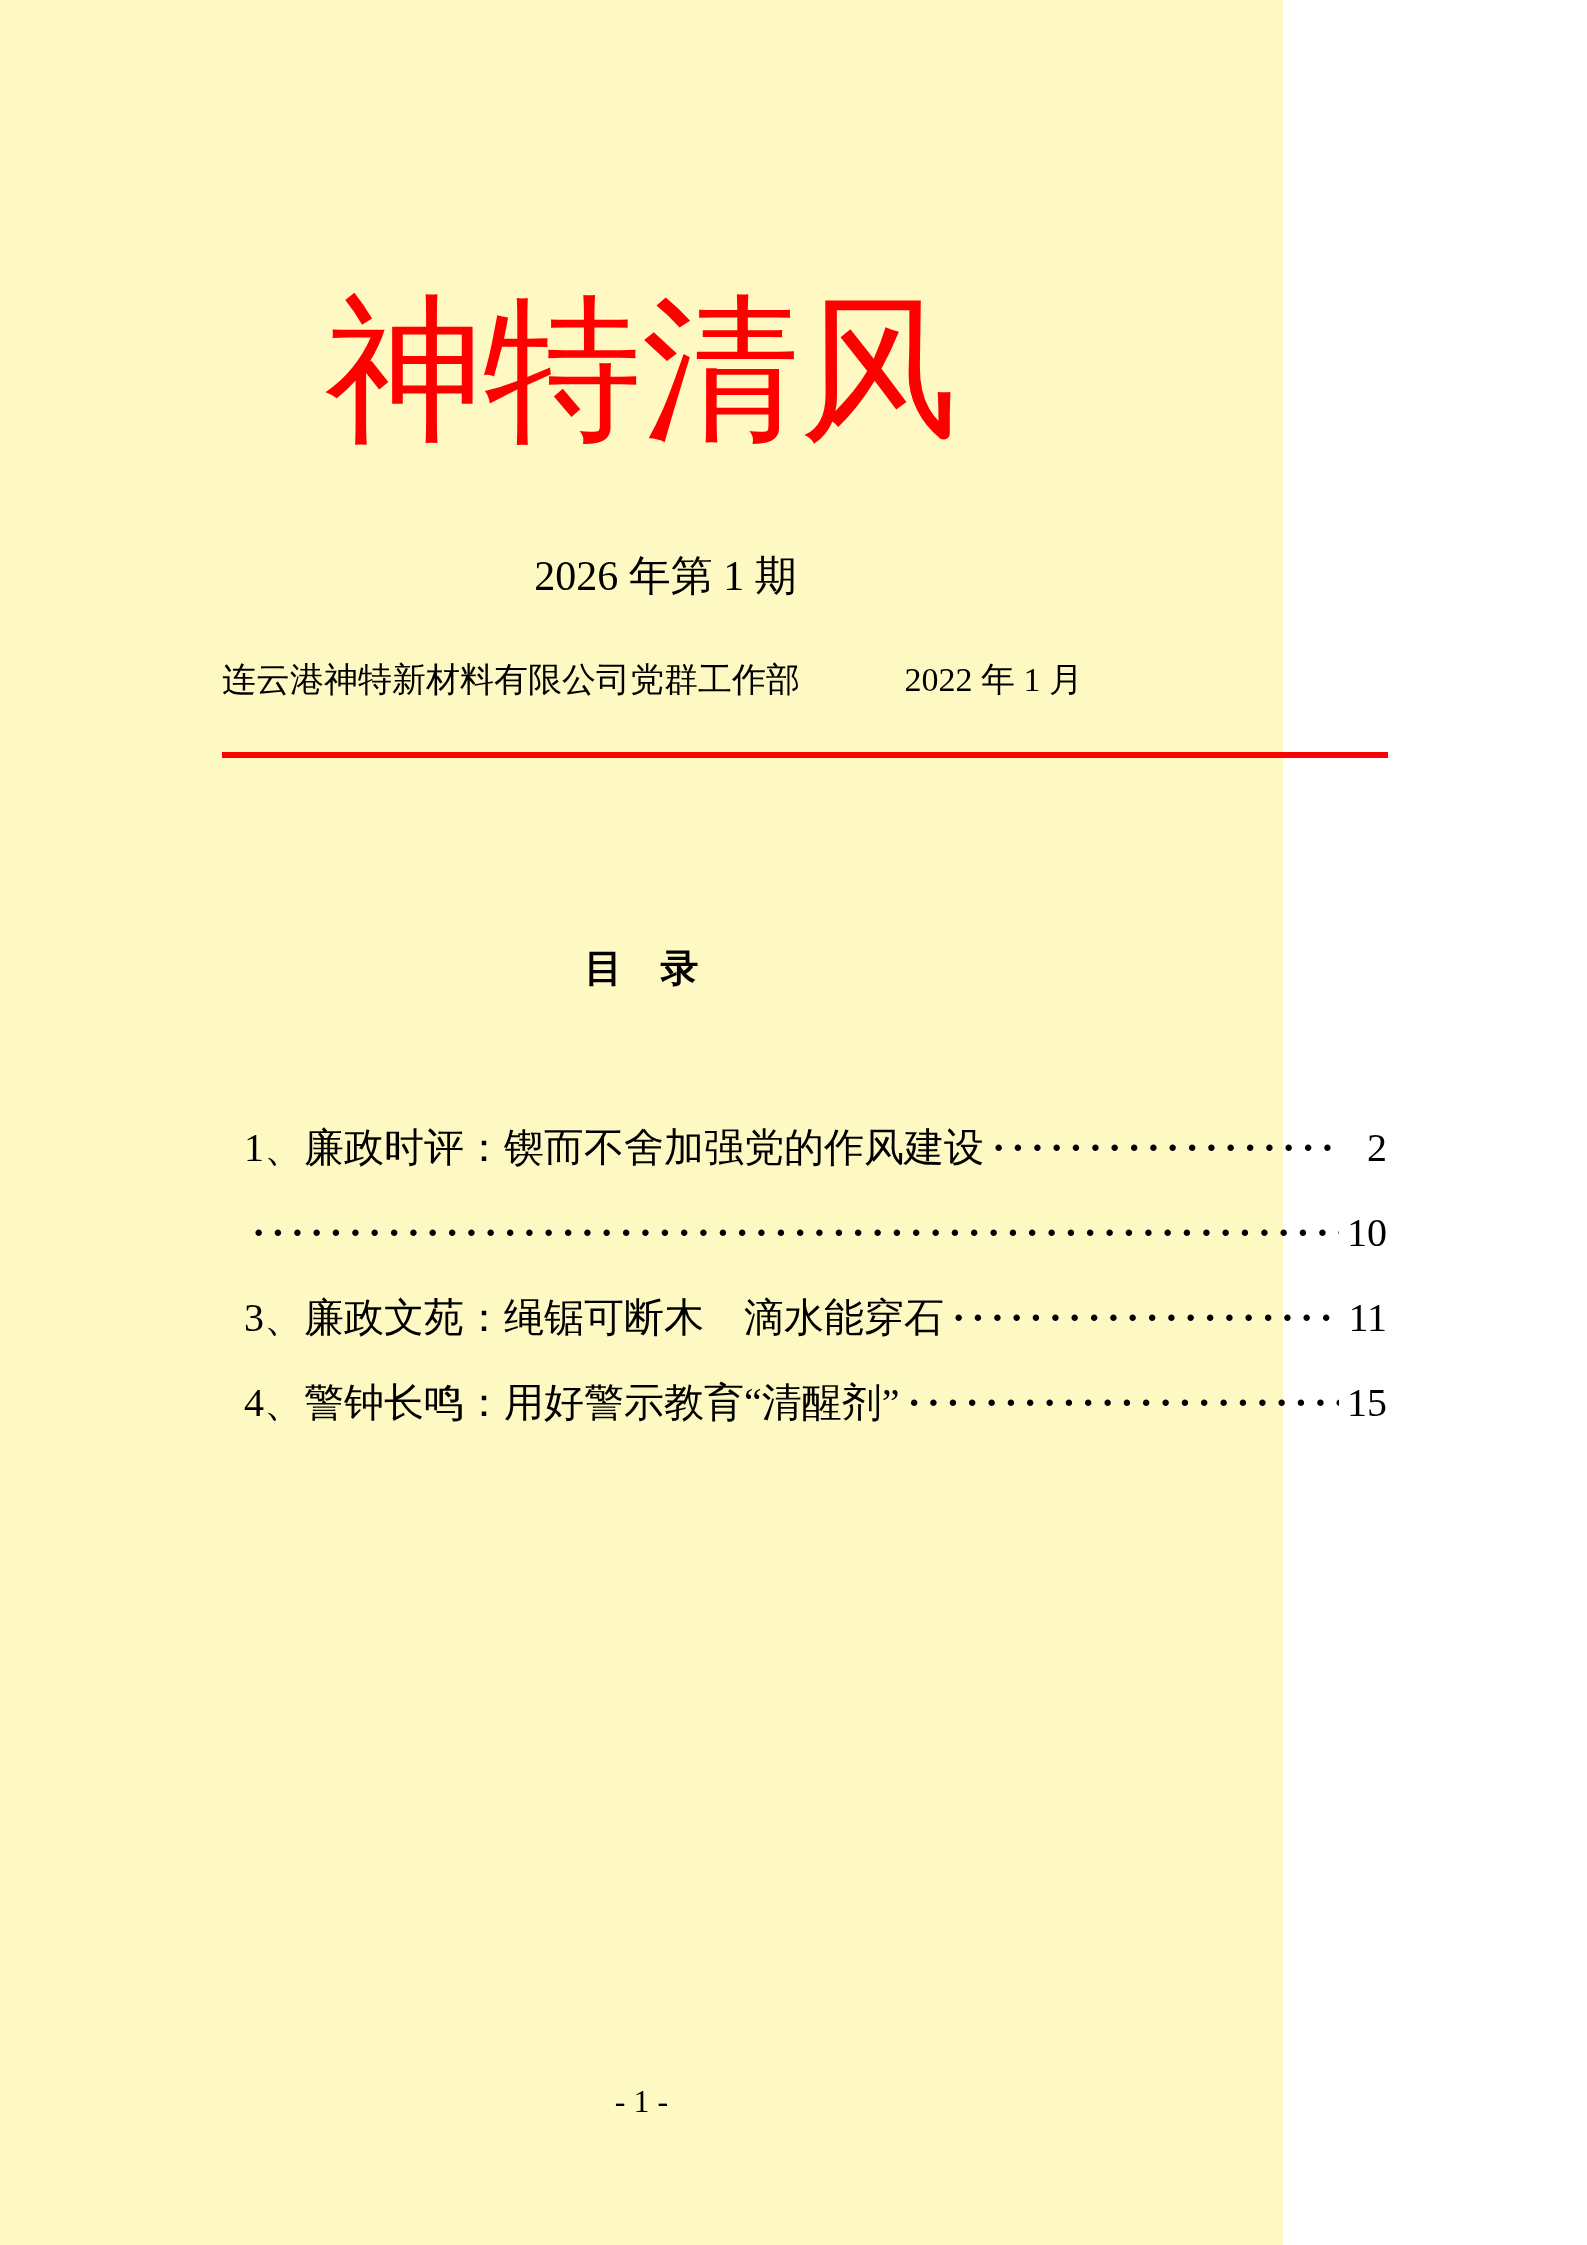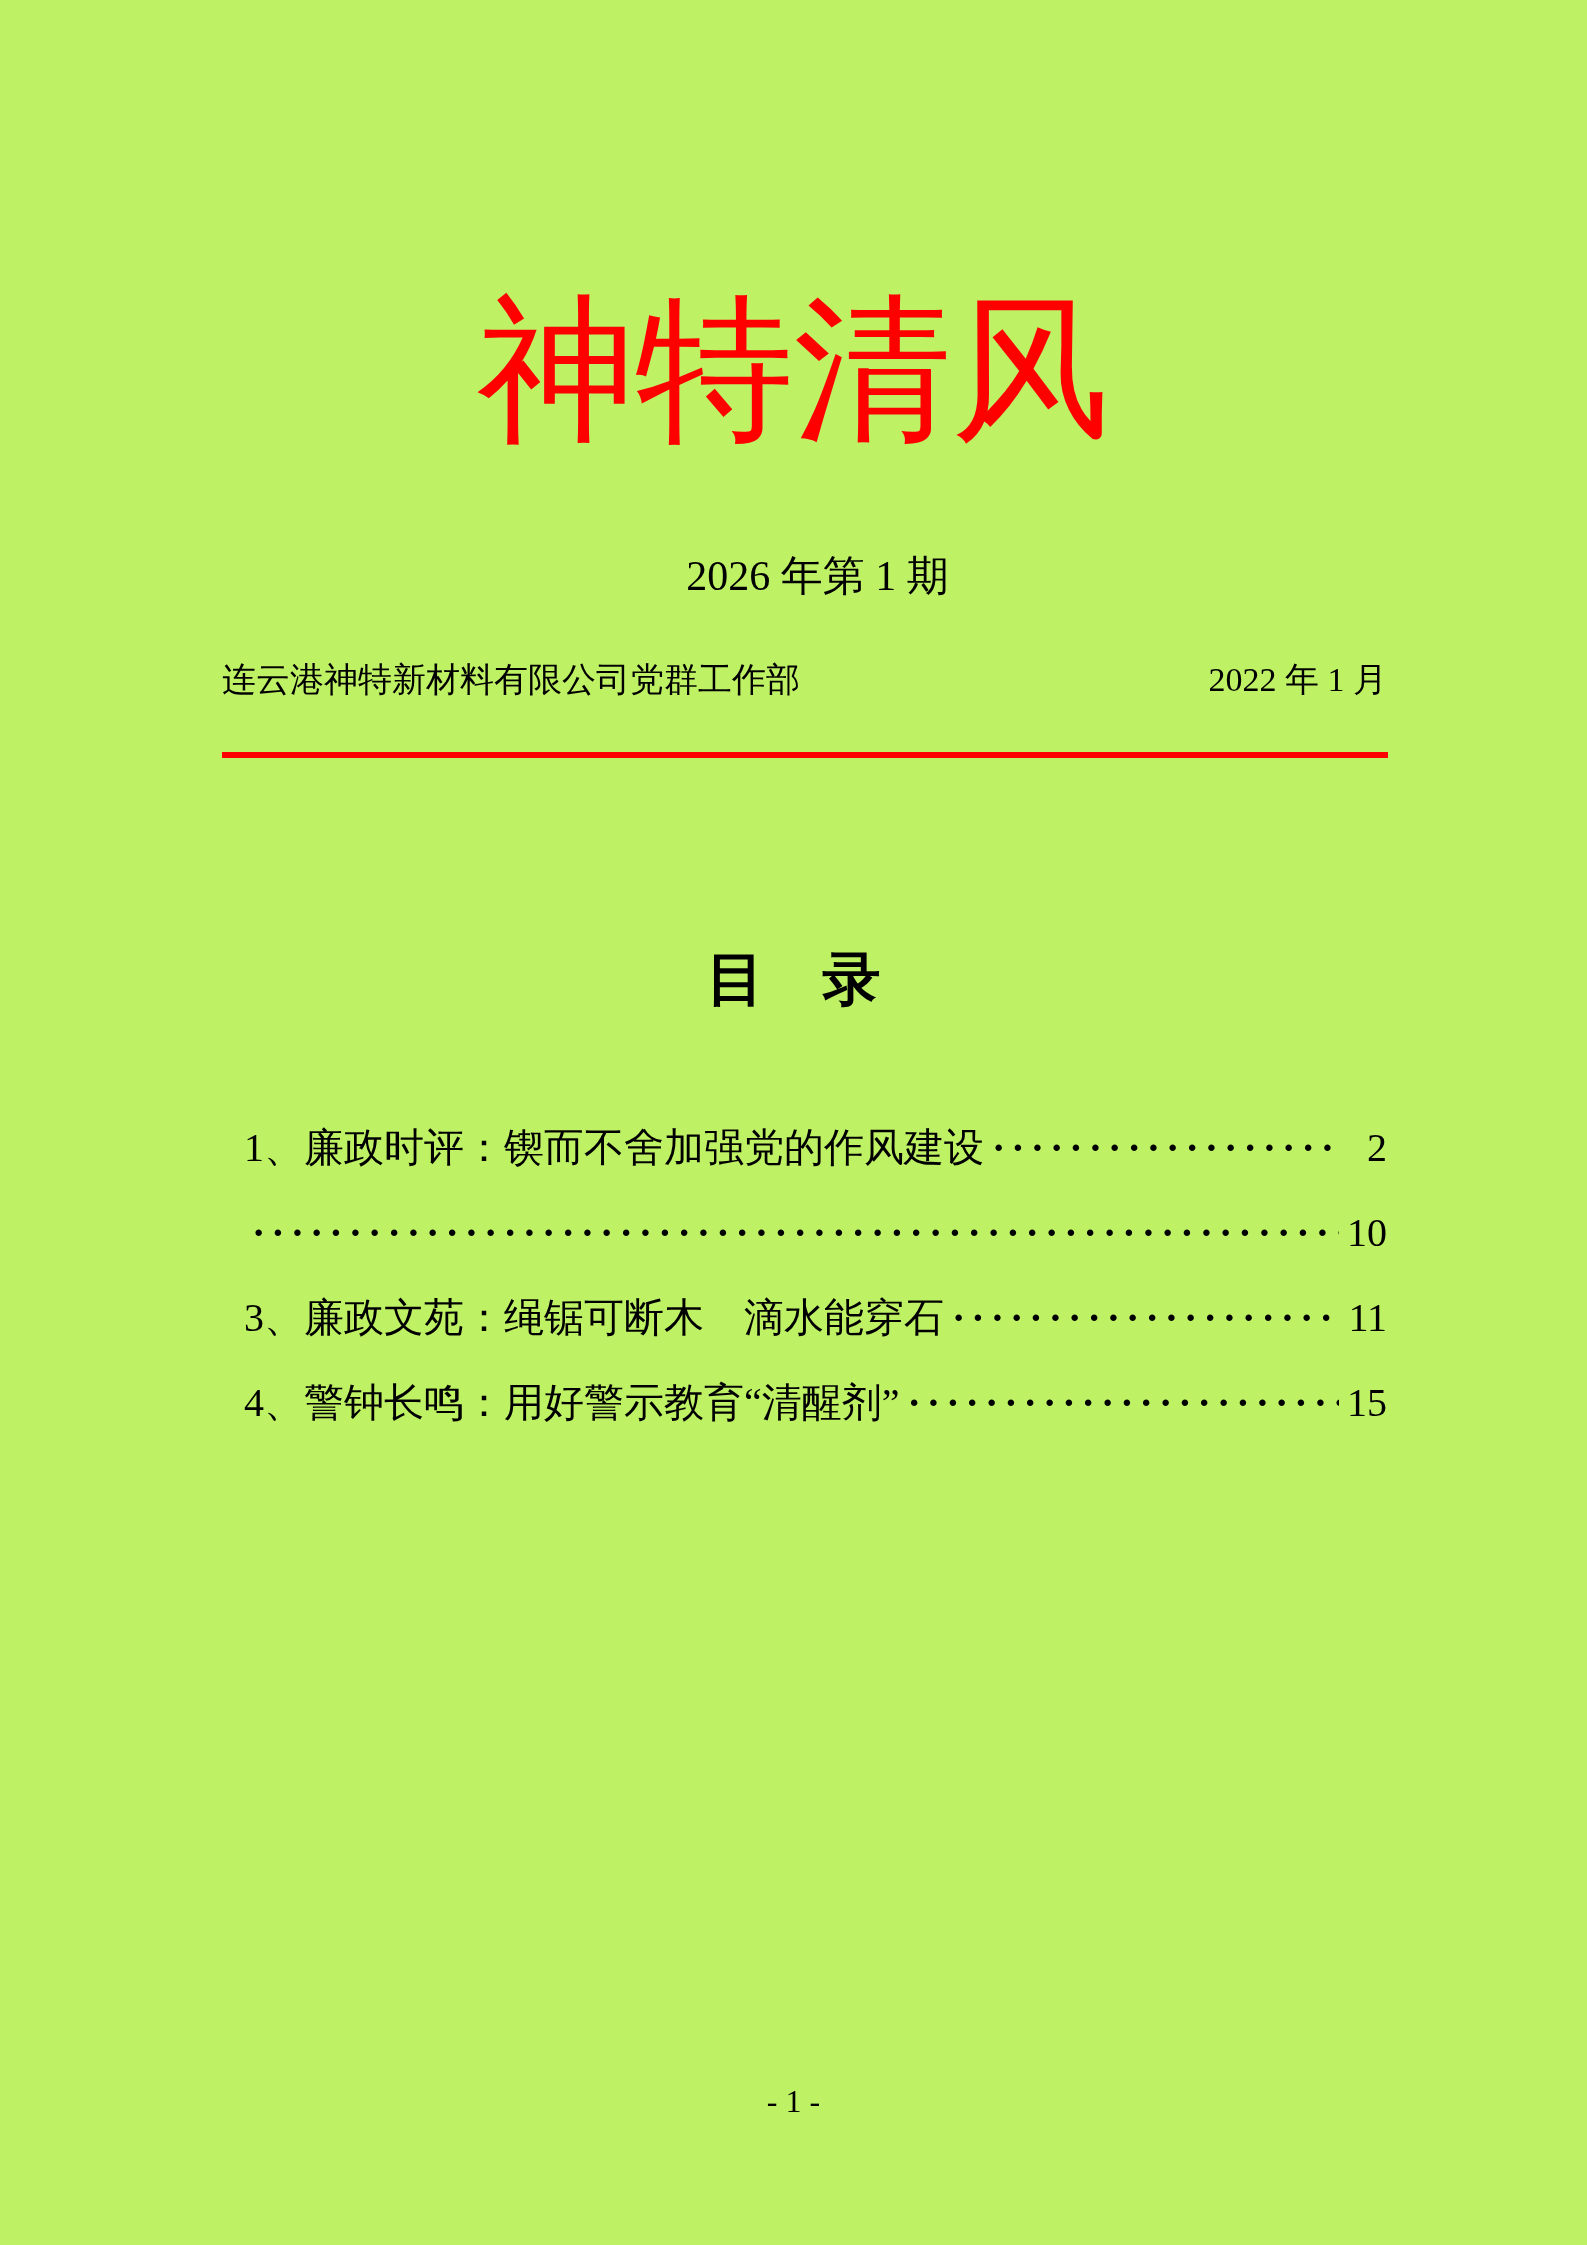--- a/index.html
+++ b/index.html
@@ -5,22 +5,22 @@
   * { box-sizing: border-box; margin: 0; padding: 0; }
   html, body {
     width: 1587px; height: 2245px;
     background: #ffffff;
     overflow: hidden;
     font-family: "Liberation Serif", "DejaVu Serif", serif;
     color: #000000;
   }
   .page {
     position: relative;
-    width: 1587px; height: 2245px;
-    background: #bef264;
+    width: 1283px; height: 2245px;
+    background: #fef9c3;
   }
   .masthead-title {
     position: absolute;
     top: 292px; left: 0; width: 100%;
     text-align: center;
     font-size: 158px;
     line-height: 1;
     font-weight: 400;
     color: #ff0000;
     letter-spacing: 0px;
@@ -48,21 +48,21 @@
   .rule {
     position: absolute;
     top: 752px; left: 222px;
     width: 1166px; height: 6px;
     background: #ff0000;
   }
   .toc-heading {
     position: absolute;
     top: 948px; left: 0; width: 100%;
     text-align: center;
-    font-size: 58px;
+    font-size: 38px;
     line-height: 1.1;
     font-weight: 700;
     white-space: nowrap;
   }
   .toc-list {
     position: absolute;
     top: 1105px; left: 222px;
     width: 1143px;
     margin-left: 22px;
   }

